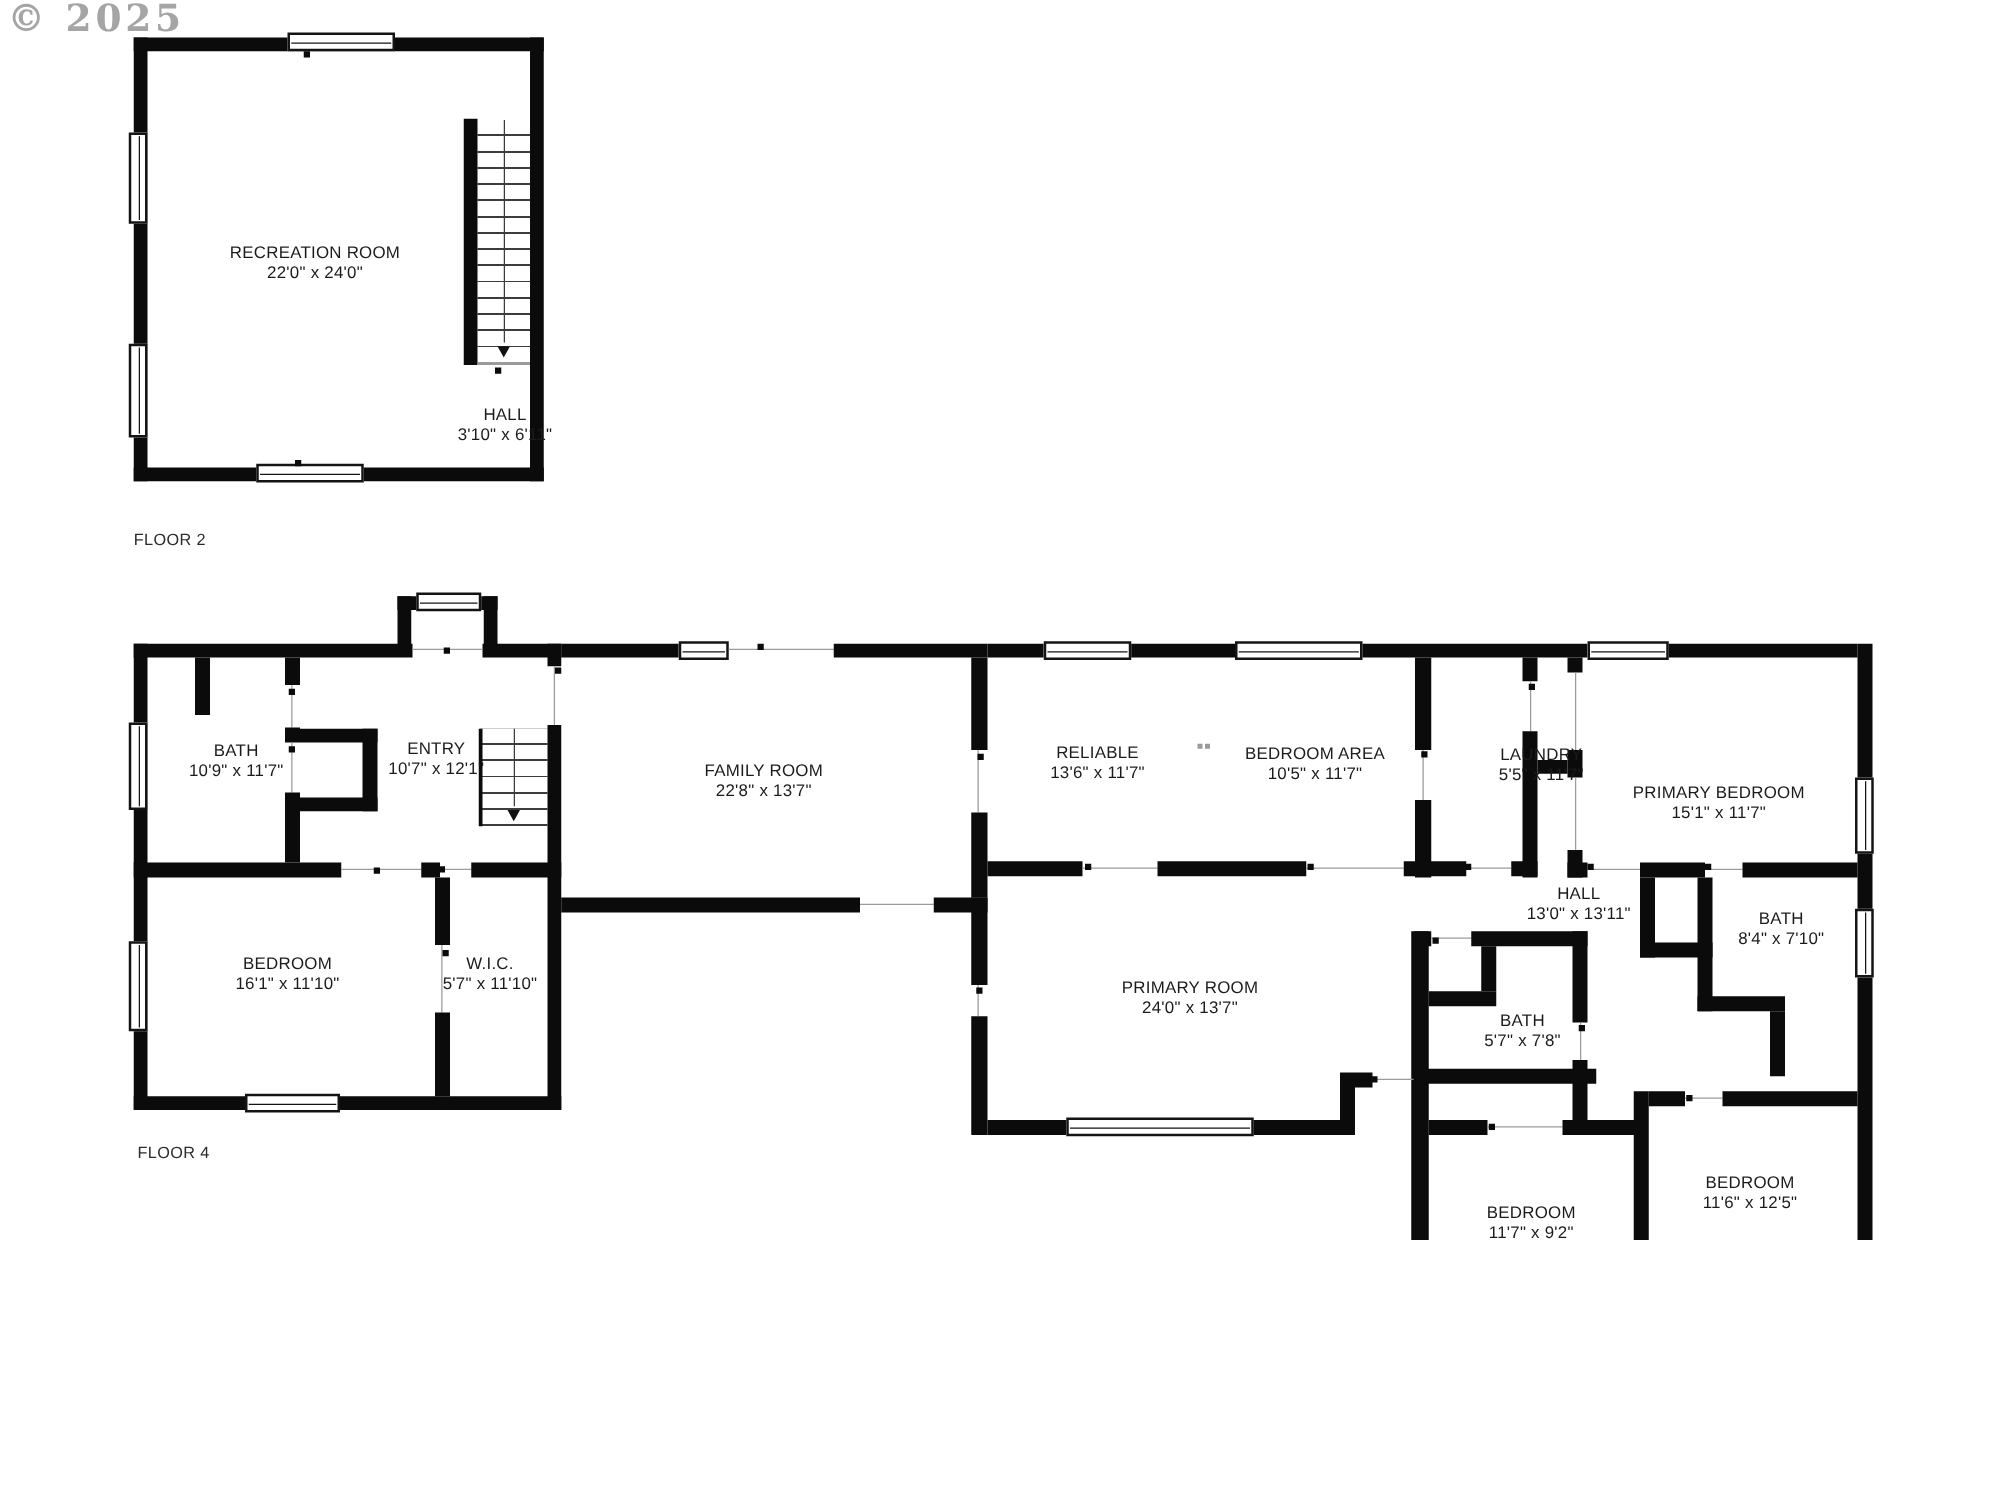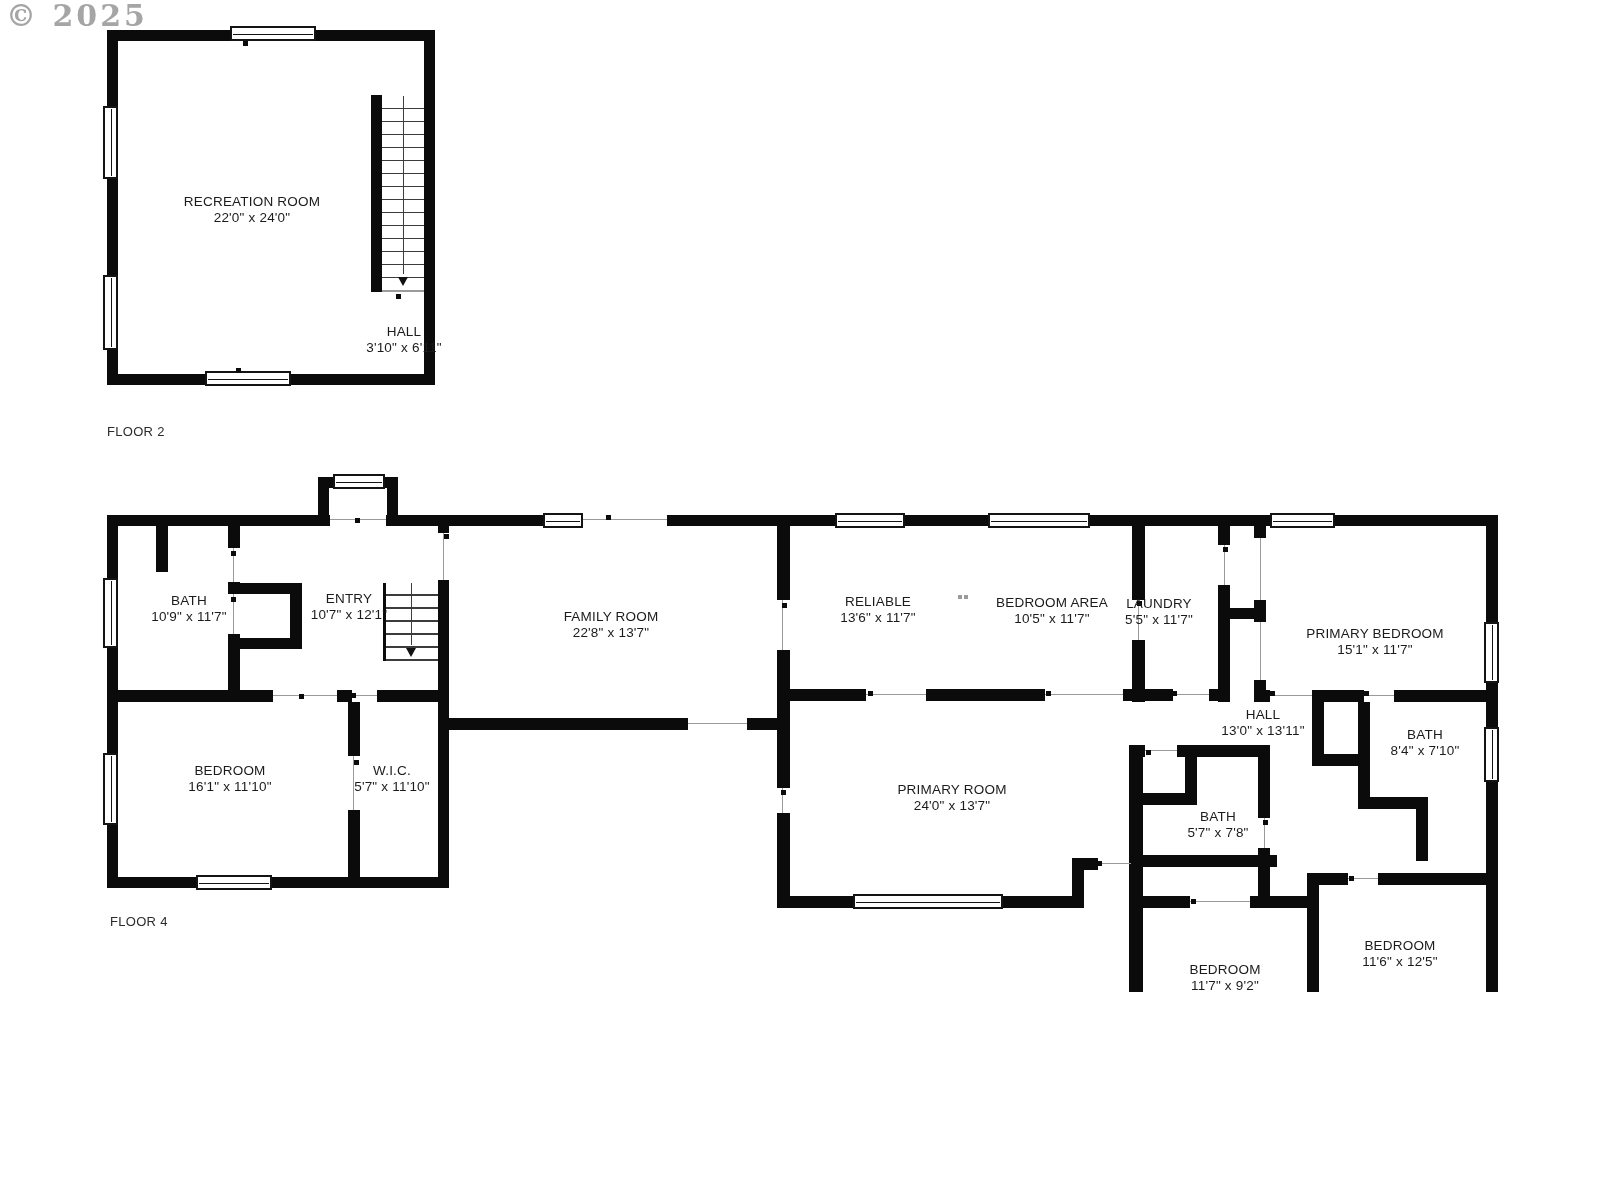--- a/index.html
+++ b/index.html
@@ -222,21 +222,21 @@
     <span>22'8" x 13'7"</span>
   </div>
   <div class="room-label" style="left:878px;top:610px">
     <span>RELIABLE</span>
     <span>13'6" x 11'7"</span>
   </div>
   <div class="room-label" style="left:1052px;top:611px">
     <span>BEDROOM AREA</span>
     <span>10'5" x 11'7"</span>
   </div>
-  <div class="room-label" style="left:1159px;top:612px">
+  <div class="room-label" style="left:1233px;top:612px">
     <span>LAUNDRY</span>
     <span>5'5" x 11'7"</span>
   </div>
   <div class="room-label" style="left:1375px;top:642px">
     <span>PRIMARY BEDROOM</span>
     <span>15'1" x 11'7"</span>
   </div>
   <div class="room-label" style="left:230px;top:779px">
     <span>BEDROOM</span>
     <span>16'1" x 11'10"</span>

